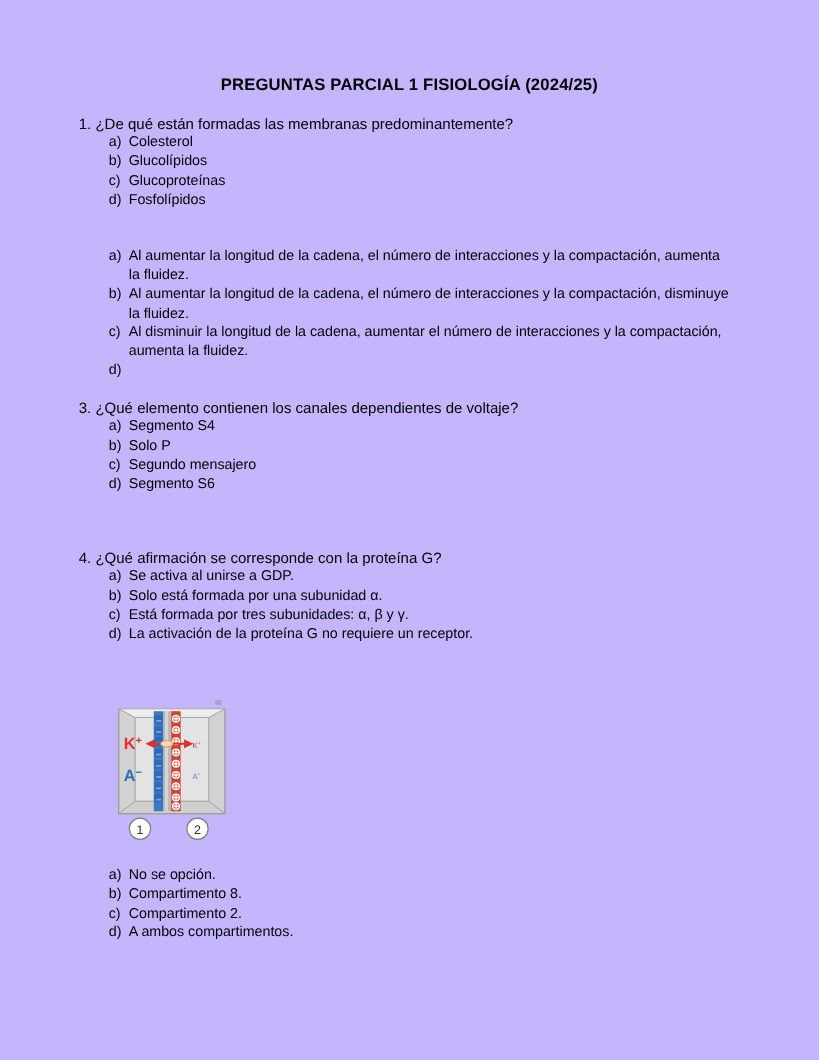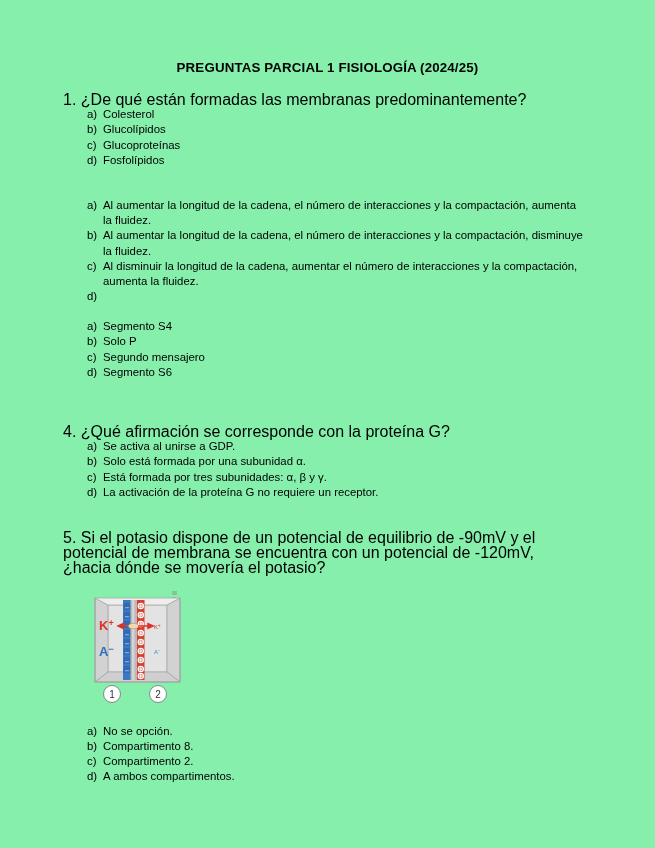--- a/index.html
+++ b/index.html
@@ -13,21 +13,21 @@
     position: relative;
     font-family: "Liberation Sans", sans-serif;
     color: #000000;
     overflow: hidden;
   }
   .page {
     position: absolute;
     top: 0; left: 0;
     width: 655px;
     height: 848px;
-    background: #86efac;
+    background: #c4b5fd;
   }
   .doc-title {
     position: absolute;
     left: 0;
     top: 60px;
     width: 655px;
     text-align: center;
     font-size: 13.3px;
     font-weight: bold;
     letter-spacing: 0.15px;
@@ -36,21 +36,21 @@
   .content {
     position: absolute;
     left: 63px;
     top: 92px;
     width: 520px;
   }
   .question-block {
     margin-bottom: 0;
   }
   .q-text {
-    font-size: 16px;
+    font-size: 12px;
     line-height: 15.2px;
     color: #000;
     text-indent: 0;
   }
   ul.options {
     list-style: none;
     margin: 0;
     padding: 0;
   }
   ul.options li {
@@ -132,20 +132,24 @@
         </li>
         <li>
           <span class="opt-letter">d)</span>
         </li>
       </ul>
     </div>
 
     <div class="gap-md"></div>
 
     <div class="question-block">
+      <div class="q-text">
+        <span>3.</span>
+        <span>¿Qué elemento contienen los canales dependientes de voltaje?</span>
+      </div>
       <ul class="options">
         <li>
           <span class="opt-letter">a)</span>
           <span>Segmento S4</span>
         </li>
         <li>
           <span class="opt-letter">b)</span>
           <span>Solo P</span>
         </li>
         <li>
@@ -182,24 +186,20 @@
         <li>
           <span class="opt-letter">d)</span>
           <span>La activación de la proteína G no requiere un receptor.</span>
         </li>
       </ul>
     </div>
 
     <div class="gap-md"></div>
 
     <div class="question-block">
-      <div class="q-text">
-        <span>5.</span>
-        <span>Si el potasio dispone de un potencial de equilibrio de -90mV y el potencial de membrana se encuentra con un potencial de -120mV, ¿hacia dónde se movería el potasio?</span>
-      </div>
 
       <div class="figure-wrap">
         <svg class="figure-svg" width="103" height="119" viewBox="0 0 103 119">
 
           <g opacity="0.45">
             <rect x="86" y="3" width="5" height="4" fill="#8d8d8d"></rect>
             <rect x="87" y="9" width="3" height="3" fill="#8d8d8d"></rect>
           </g>
 
           <polygon points="22,17 81,17 81,84 22,84" fill="#e3e3e3" stroke="#a8a8a8" stroke-width="0.7"></polygon>

